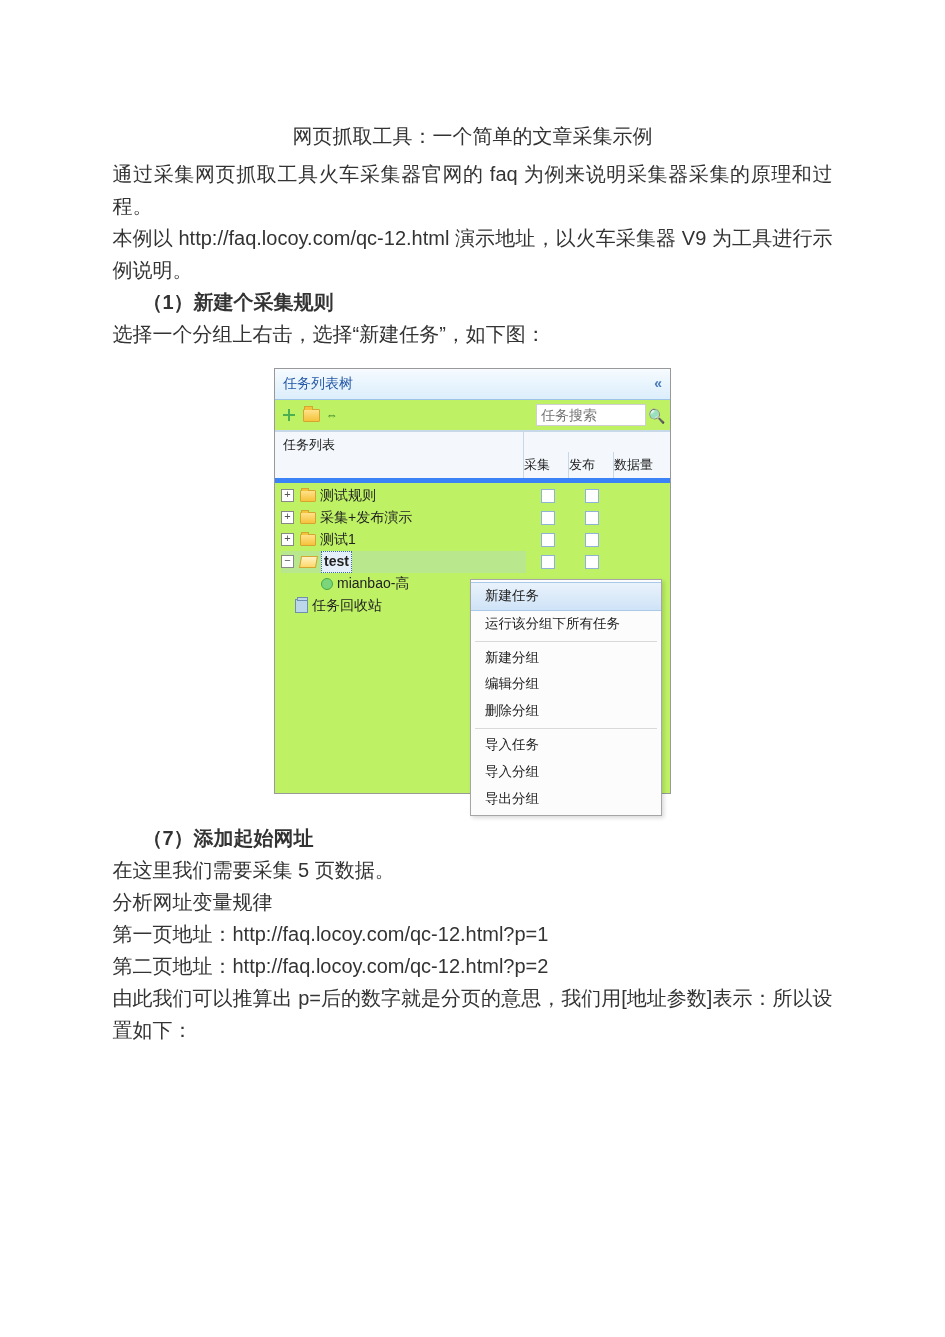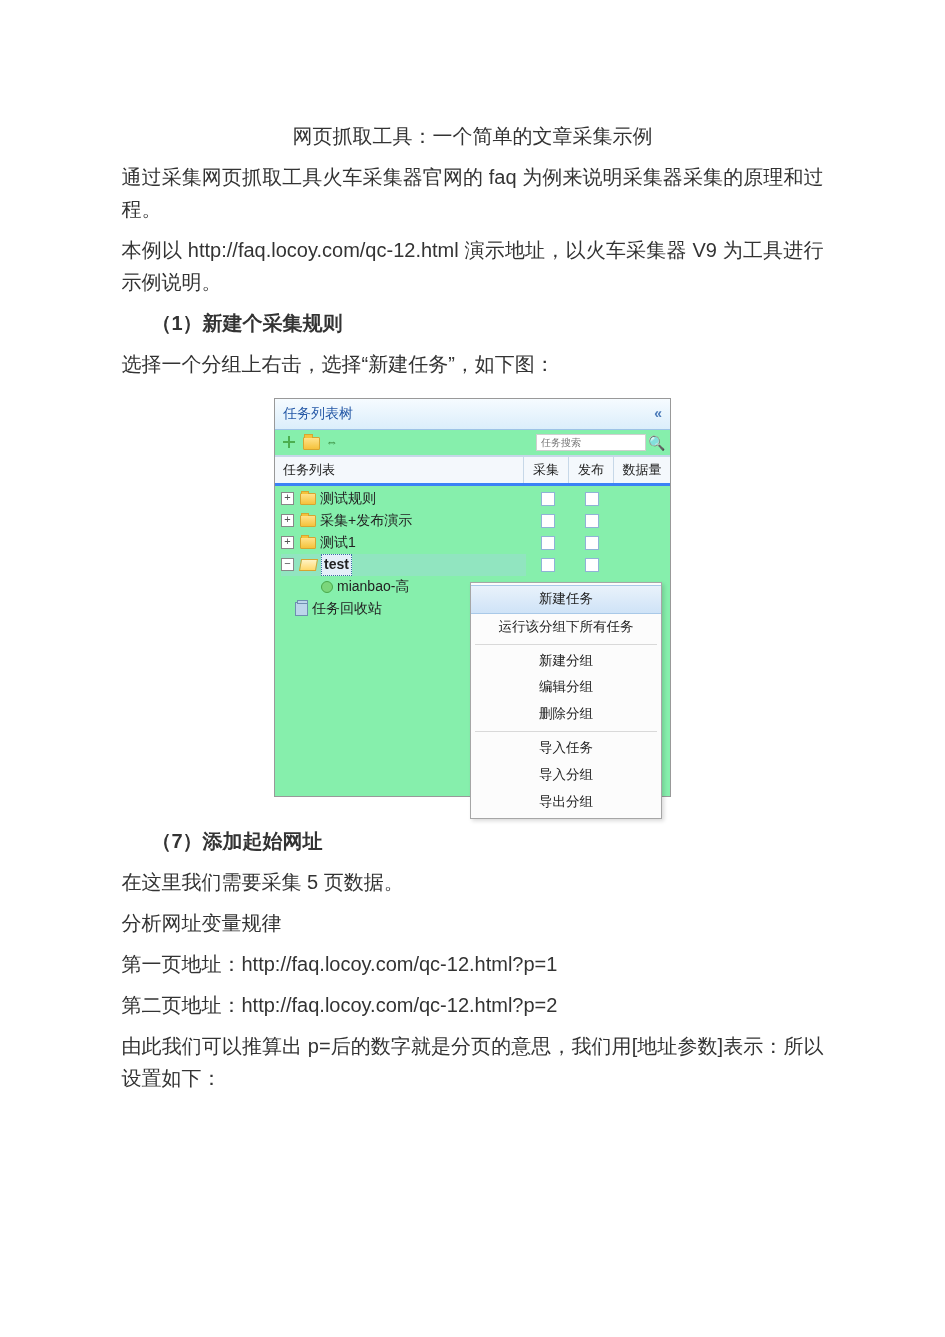--- a/index.html
+++ b/index.html
@@ -17,34 +17,34 @@
     box-sizing: border-box;
     font-size: 20px;
     line-height: 1.6;
   }
   .title {
     text-align: center;
     font-size: 20px;
     margin-bottom: 6px;
   }
   .para {
-    margin: 9px;
+    margin: 0;
     text-align: justify;
   }
   .indent {
     text-indent: 1.5em;
     font-weight: bold;
   }
 
   
   .panel {
     width: 395px;
     margin: 18px auto 28px auto;
     border: 1px solid #999;
-    background: #86efac;
+    background: #bef264;
     font-size: 14px;
     line-height: 1.4;
     color: #222;
   }
   .panel-header {
     background: linear-gradient(#f6fbff, #dbeefb);
     border-bottom: 1px solid #9ec3e6;
     padding: 5px 8px;
     display: flex;
     align-items: center;
@@ -70,21 +70,21 @@
     flex: 1;
   }
   .tb-right {
     display: flex;
     align-items: center;
     gap: 2px;
   }
   .search-box {
     width: 100px;
     border: 1px solid #cfcfcf;
-    font-size: 10px;
+    font-size: 14px;
     padding: 2px 4px;
     color: #aaa;
     background: #fff;
   }
   .ico {
     display: inline-block;
     width: 16px;
     height: 16px;
     vertical-align: middle;
   }
@@ -120,34 +120,35 @@
     width:auto; height:auto;
     line-height:1;
   }
   .ico-search {
     color:#4a7ab9;
     font-size:14px;
   }
   .grid-header {
     display:flex;
     border-top:1px solid #c7d8e8;
-    border-bottom:3px solid #3b82f6;
+    border-bottom:5px solid #3b82f6;
     background:#f4f8fc;
     font-size:13px;
   }
   .gh-left {
     flex:1;
     padding:4px 8px;
     border-right:1px solid #c7d8e8;
   }
   .gh-col {
     width:44px;
-    text-align:center;
+    text-align:left;
     padding:4px 0;
     border-right:1px solid #c7d8e8;
+    margin-top:20px;
   }
   .gh-col:last-child { border-right:none; width:56px; }
   .tree {
     padding: 2px 0 6px 6px;
     position: relative;
   }
   .tree-row {
     display:flex;
     align-items:center;
     height:22px;
@@ -243,21 +244,20 @@
     width:190px;
     background:#fcfcfc;
     border:1px solid #a6a6a6;
     box-shadow: 2px 2px 4px rgba(0,0,0,0.15);
     padding:2px 0;
   }
   .ctx-item {
     padding:4px 14px;
     font-size:13.5px;
     color:#222;
-    text-align:center;
   }
   .ctx-item.hl {
     background:linear-gradient(#e9f2fb,#cfe3f7);
     border-top:1px solid #a9c9e8;
     border-bottom:1px solid #a9c9e8;
     font-weight:500;
   }
   .ctx-sep {
     height:1px;
     margin:3px 4px;

